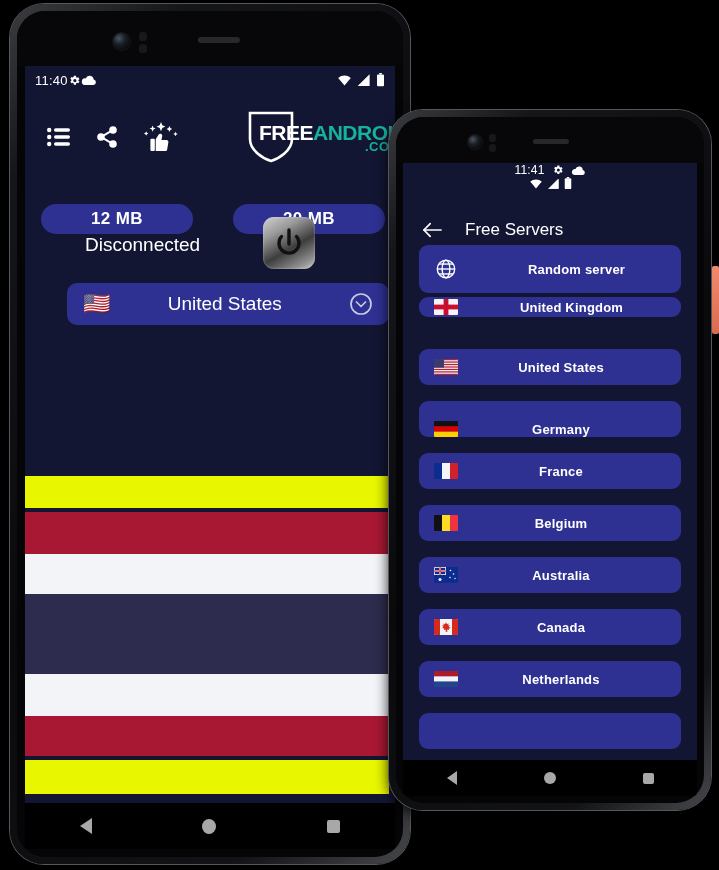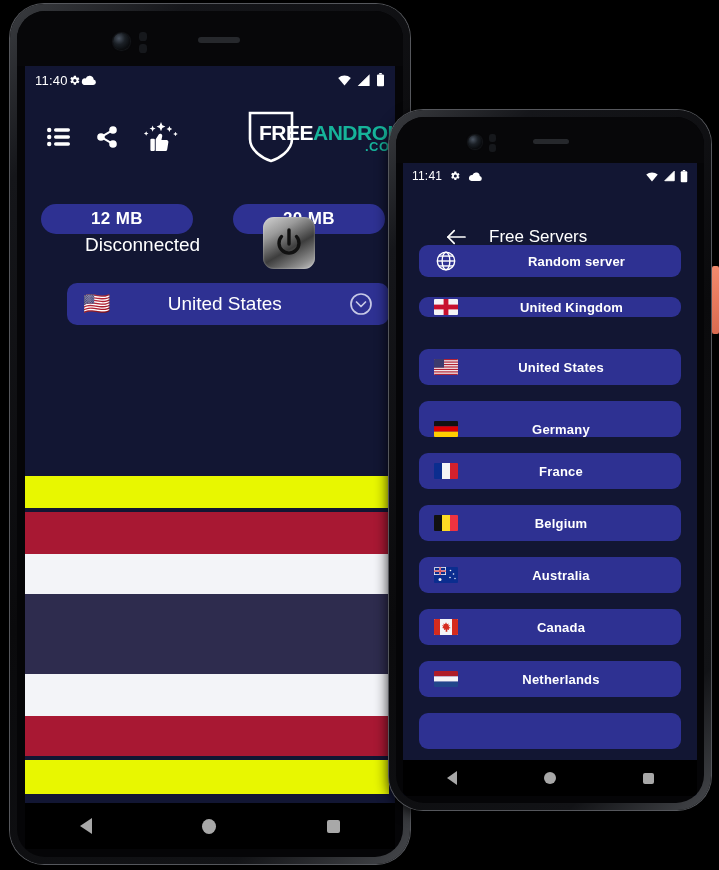--- a/index.html
+++ b/index.html
@@ -408,21 +408,21 @@
 
     <div class="bezel-top" style="height:46px;">
       <div class="cam" style="left:72px; top:18px; width:14px; height:14px;"></div>
       <div class="sensor" style="left:93px; top:17px; width:7px; height:8px;"></div>
       <div class="sensor" style="left:93px; top:27px; width:7px; height:8px;"></div>
       <div class="speaker" style="left:137px; top:22px; width:36px; height:5px;"></div>
     </div>
 
     <div class="screen" style="left:7px; top:46px; right:7px; bottom:7px;">
 
-      <div class="statusbar" style="position:absolute;left:0;right:0;top:0;height:26px;padding:0 9px;box-sizing:border-box;">
+      <div class="statusbar" style="position:absolute;left:0;right:0;top:0;height:26px;padding:0 9px;box-sizing:border-box;flex-direction:column;">
         <div class="sb-left" style="gap:7px;">
           <span class="sb-time" style="font-size:12px;">11:41</span>
           <span class="sb-ico">
             <svg width="12" height="12" viewBox="0 0 24 24" fill="#ffffff">
                 <path d="M19.1 12.9a7 7 0 000-1.8l2-1.6-2-3.4-2.4 1a7 7 0 00-1.6-.9L14.7 3h-4l-.4 2.6c-.6.2-1.1.5-1.6.9l-2.4-1-2 3.4 2 1.6a7 7 0 000 1.8l-2 1.6 2 3.4 2.4-1c.5.4 1 .7 1.6.9l.4 2.6h4l.4-2.6c.6-.2 1.1-.5 1.6-.9l2.4 1 2-3.4-2-1.6zM12.7 15a3 3 0 110-6 3 3 0 010 6z"></path>
               </svg>
           </span>
           <span class="sb-ico">
             <svg width="15" height="11" viewBox="0 0 24 18" fill="#ffffff">
                 <path d="M19 8.2A6.2 6.2 0 007 6.6 5 5 0 005.5 16.5h13a4.2 4.2 0 00.5-8.3z"></path>
@@ -445,32 +445,32 @@
             <svg width="8" height="13" viewBox="0 0 12 20" fill="#ffffff">
                 <rect x="4" y="0" width="4" height="2" rx="0.6"></rect>
                 <rect x="1" y="2" width="10" height="17" rx="1.6"></rect>
               </svg>
           </span>
         </div>
       </div>
 
       <div class="app2" style="top:26px;">
 
-        <div class="appbar" style="top:27px; height:42px;padding-left:24px;">
+        <div class="appbar" style="top:20px; height:42px;">
           <span class="appbar-back">
             <svg width="22" height="18" viewBox="0 0 24 20" fill="none" stroke="#ffffff" stroke-width="1.9" stroke-linecap="round" stroke-linejoin="round">
               <line x1="22" y1="10" x2="3" y2="10"></line>
                 <polyline points="10,3 3,10 10,17"></polyline>
             </svg>
           </span>
           <span class="appbar-title">Free Servers</span>
         </div>
 
         <div class="srv-list" id="srvList" style="top:56px; bottom:36px;">
-            <div class="srv-item" style="top: 0px; height: 32px; gap: 31px;">
+            <div class="srv-item" style="top: 0px; height: 48px; gap: 31px;">
               <span class="srv-flag">
                 <svg width="22" height="22" viewBox="0 0 24 24" fill="none" stroke="#ffffff" stroke-width="1.5">
             <circle cx="12" cy="12" r="9.5" fill="none"></circle>
             <ellipse cx="12" cy="12" rx="4.2" ry="9.5"></ellipse>
             <line x1="2.5" y1="12" x2="21.5" y2="12"></line>
             <line x1="4.2" y1="6.6" x2="19.8" y2="6.6"></line>
             <line x1="4.2" y1="17.4" x2="19.8" y2="17.4"></line>
           </svg>
               </span>
               <span class="srv-label">Random server</span>

